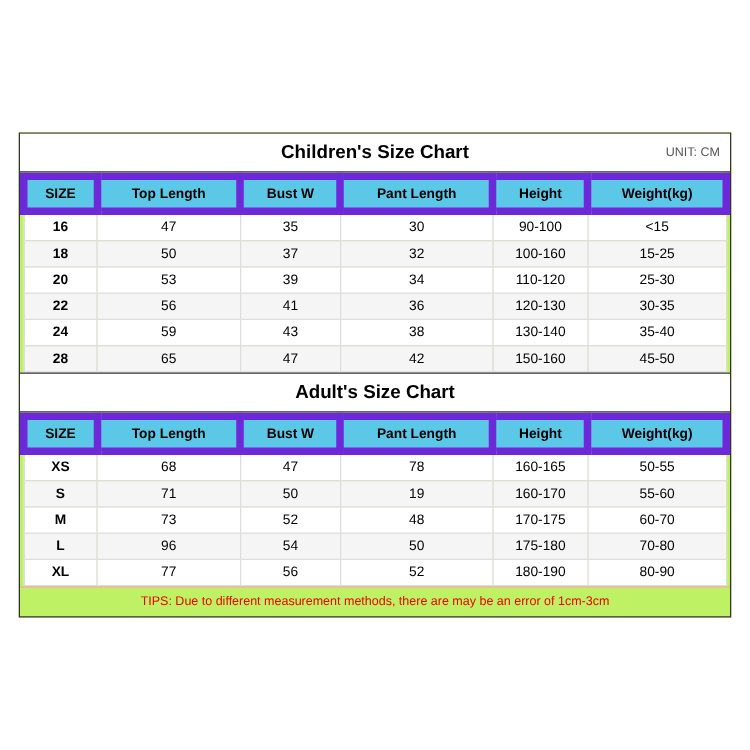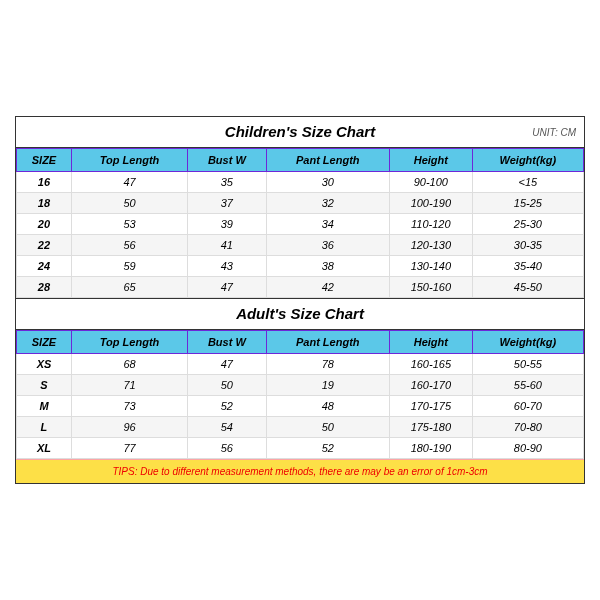--- a/index.html
+++ b/index.html
@@ -8,22 +8,21 @@
       height: 600px;
       background: #fff;
       font-family: Arial, sans-serif;
       display: flex;
       align-items: center;
       justify-content: center;
     }
     .chart-container {
       width: 570px;
       border: 1.5px solid #333;
-      background: #fde047;
-      font-style: italic;
+      background: #bef264;
     }
     .section-title-row {
       background: #fff;
       text-align: center;
       padding: 6px 4px;
       position: relative;
       border-bottom: 1.5px solid #333;
     }
     .section-title-row .title {
       font-size: 15px;
@@ -44,21 +43,21 @@
     }
     thead tr {
       background: #5bc8e8;
     }
     thead th {
       font-size: 11px;
       font-weight: bold;
       color: #000;
       padding: 5px 3px;
       text-align: center;
-      border: 1px solid #6d28d9;
+      border: 6px solid #6d28d9;
     }
     tbody tr {
       background: #fff;
     }
     tbody tr:nth-child(even) {
       background: #f5f5f5;
     }
     tbody td {
       font-size: 11px;
       color: #000;
@@ -109,21 +108,21 @@
           <td>35</td>
           <td>30</td>
           <td>90-100</td>
           <td>&lt;15</td>
         </tr>
         <tr>
           <td>18</td>
           <td>50</td>
           <td>37</td>
           <td>32</td>
-          <td>100-190</td>
+          <td>100-160</td>
           <td>15-25</td>
         </tr>
         <tr>
           <td>20</td>
           <td>53</td>
           <td>39</td>
           <td>34</td>
           <td>110-120</td>
           <td>25-30</td>
         </tr>

